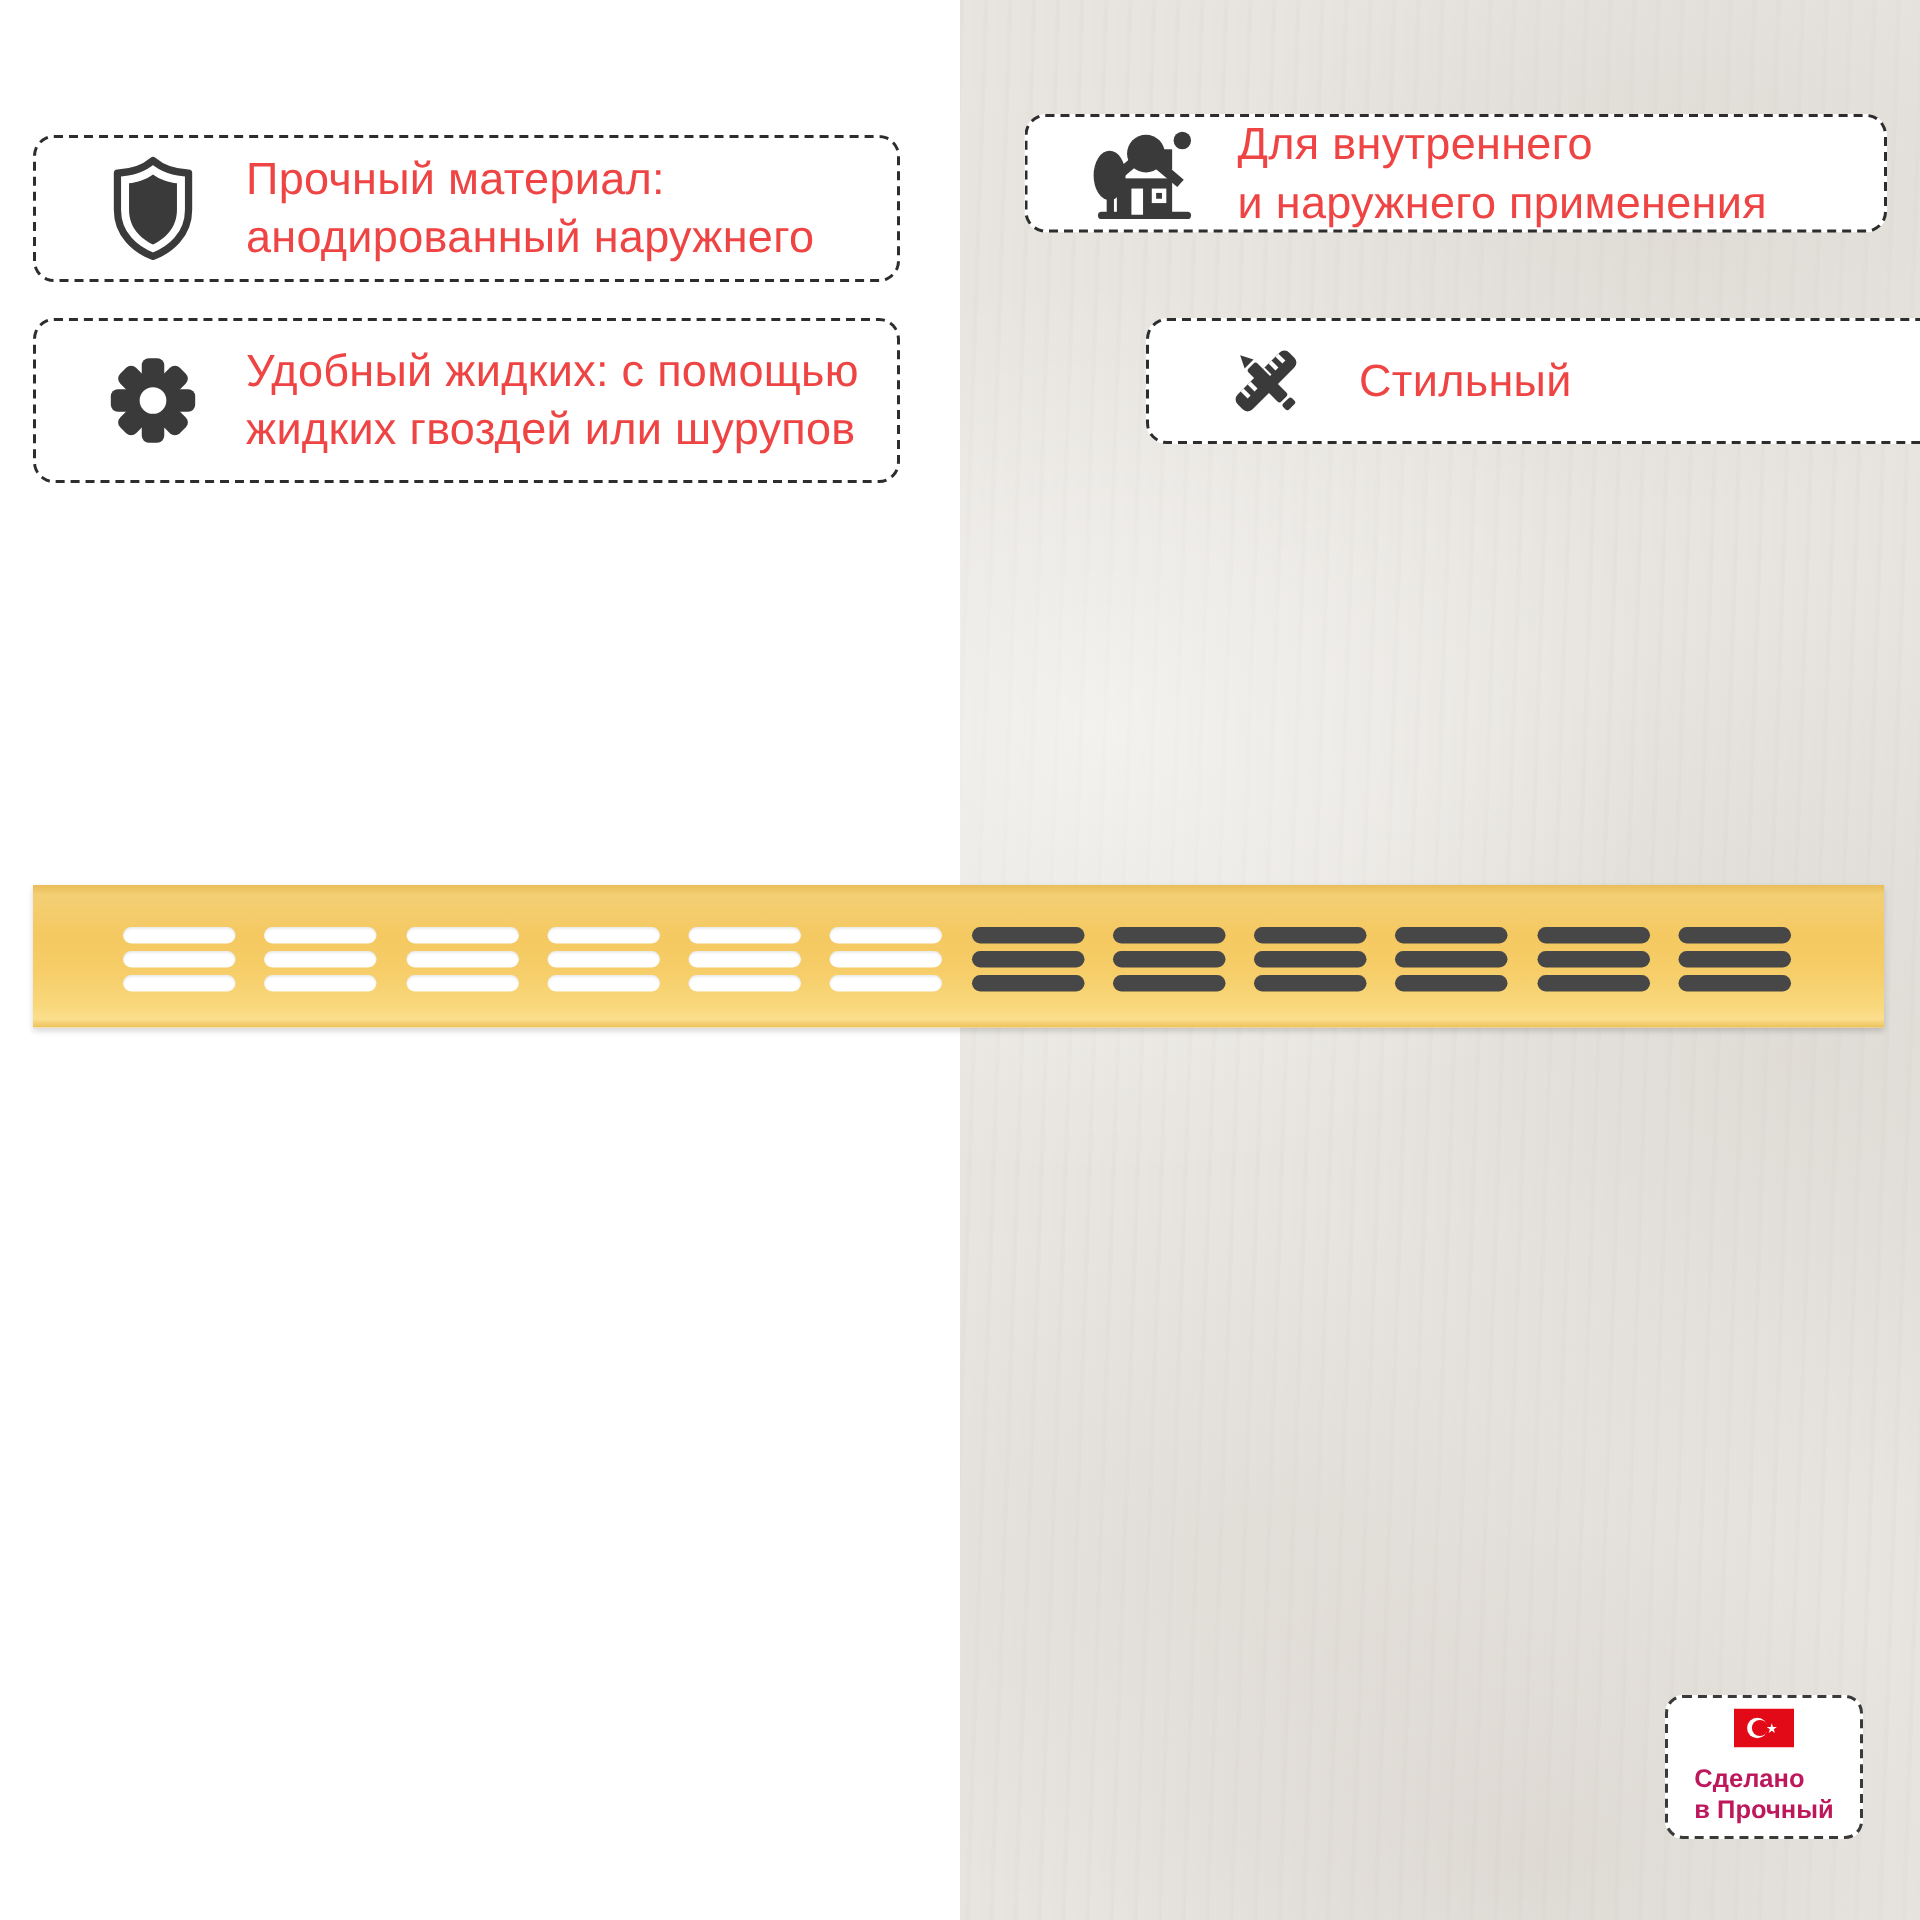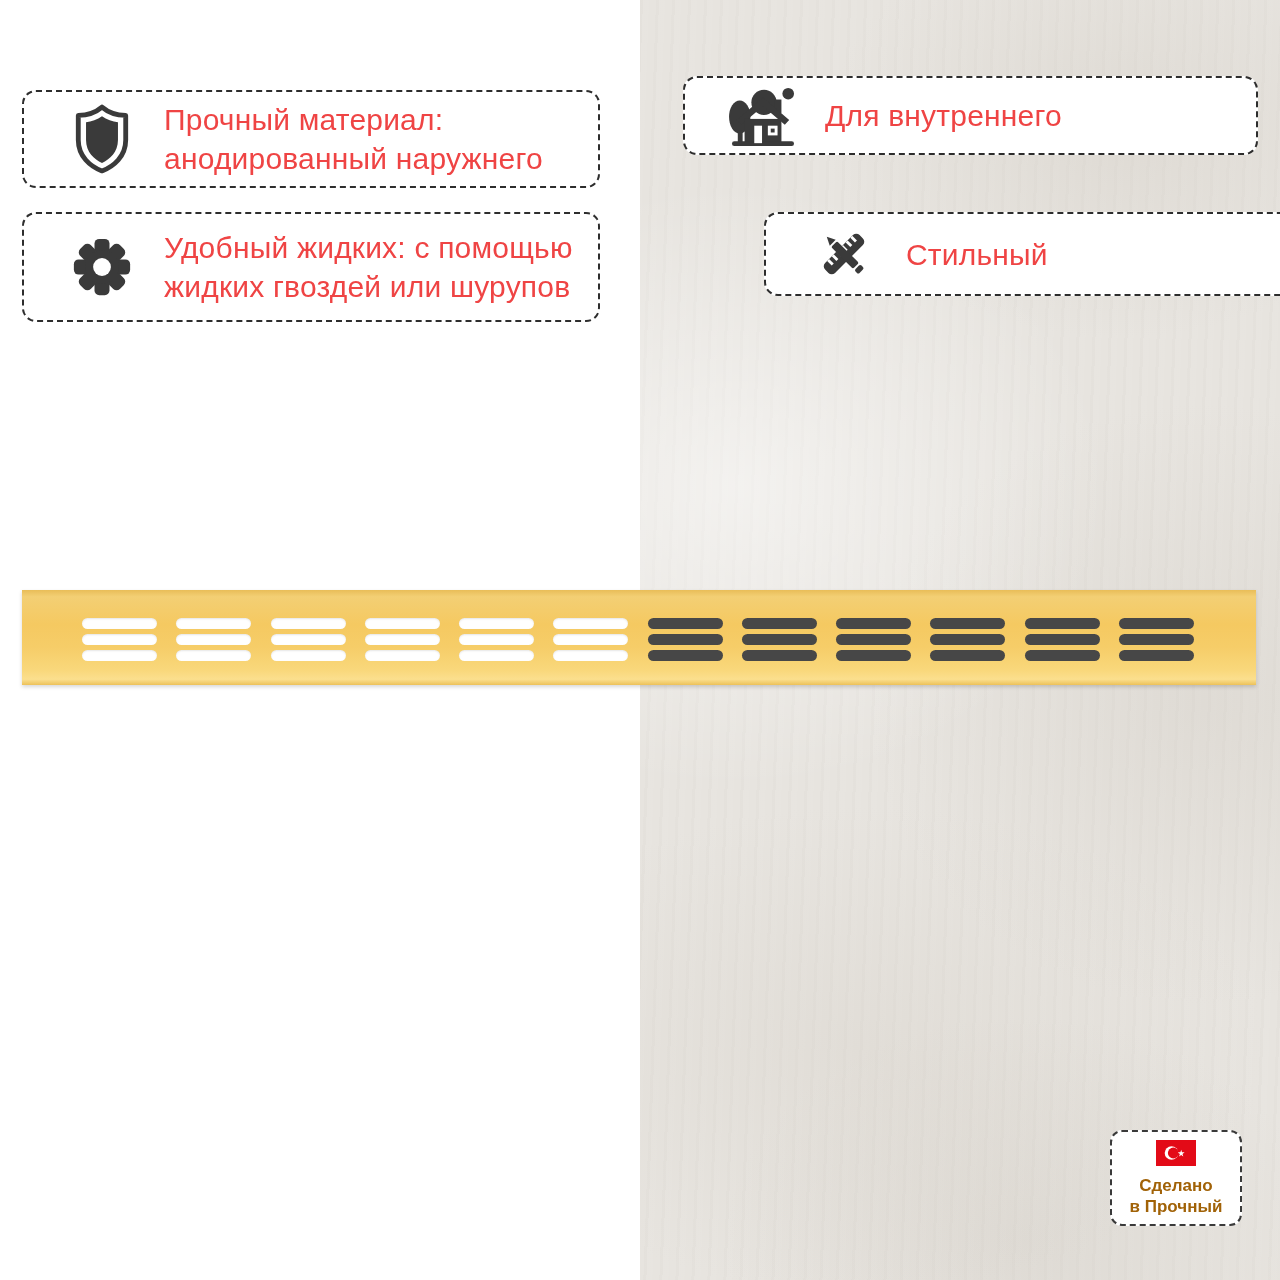--- a/index.html
+++ b/index.html
@@ -41,21 +41,21 @@
   .slot-col{width:75px;display:flex;flex-direction:column;gap:5px;}
   .slot{height:11px;border-radius:6px;}
   .slot.white{box-shadow:inset 0 1px 2px rgba(0,0,0,0.10);}
 
   
   .badge{
     position:absolute;left:1110px;top:1130px;width:132px;height:96px;background:#ffffff;
     border:2px dashed #3a3a3a;border-radius:12px;box-sizing:border-box;
     display:flex;flex-direction:column;align-items:center;justify-content:center;gap:5px;
   }
-  .badge-text{font-size:17px;font-weight:bold;color:#a16207;text-align:center;line-height:21px;}
+  .badge-text{font-size:17px;font-weight:bold;color:#be185d;text-align:left;line-height:21px;}
 </style>
 </head>
 <body>
 
 <div class="canvas">
 
   <div class="right-panel"></div>
 
   <div class="feature-box box1">
     <span class="icon-wrap">
@@ -106,20 +106,21 @@
           <rect x="18" y="36" width="38" height="25"></rect>
           <rect x="5" y="59" width="64" height="5" rx="2.5"></rect>
         </g>
         <rect x="28" y="43" width="8" height="18" fill="#ffffff"></rect>
         <rect x="42" y="43" width="10" height="10" fill="#ffffff"></rect>
         <rect x="45" y="46" width="4" height="4" fill="#3a3a3a"></rect>
       </svg>
     </span>
     <div class="feature-text">
       <div>Для внутреннего</div>
+      <div>и наружнего применения</div>
     </div>
   </div>
 
   <div class="feature-box box4">
     <span class="icon-wrap">
       <svg width="60" height="60" viewBox="0 0 64 64">
         <g transform="rotate(-45 32 32)">
           <rect x="6" y="24.5" width="52" height="15" rx="5" fill="#3a3a3a"></rect>
           <g fill="#ffffff">
             <rect x="14" y="24.5" width="3" height="7"></rect>

